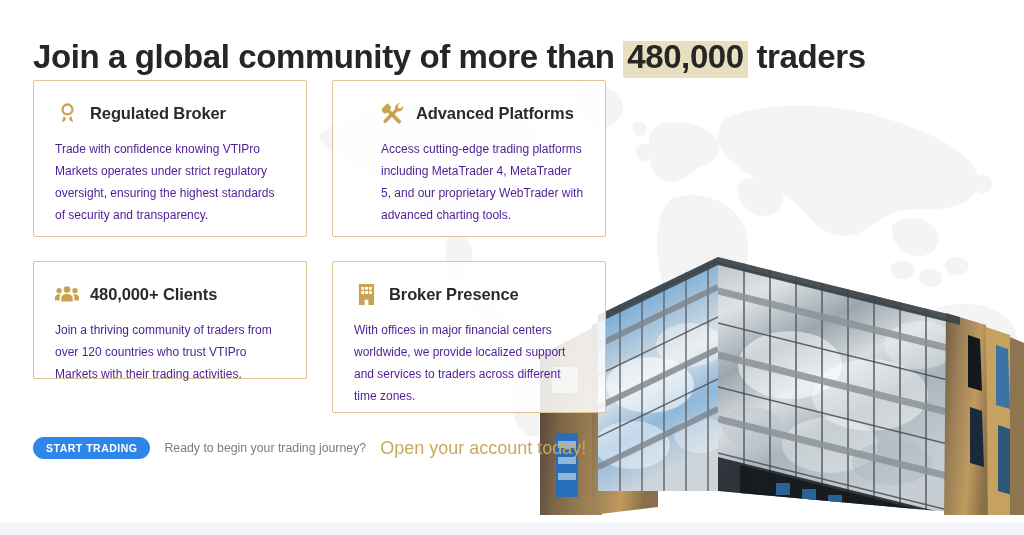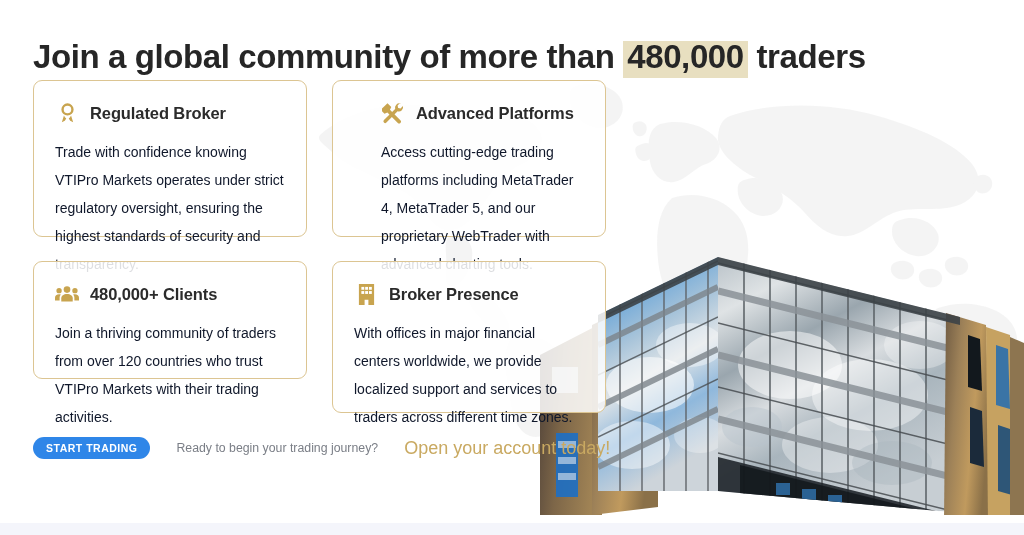--- a/index.html
+++ b/index.html
@@ -98,21 +98,21 @@
   }
   .card-row {
     display: flex;
     gap: 25px;
   }
   .card-row.row1 { margin-bottom: 24px; }
 
   .card {
     width: 274px;
     border: 1px solid #dcc592;
-    border-radius: 9px;
+    border-radius: 2px;
     background: rgba(255,255,255,0.86);
     padding: 20px 21px 20px 21px;
   }
   .card.c1 { height: 157px; }
   .card.c2 { height: 157px; padding-left: 48px; }
   .card.c3 { height: 118px; }
   .card.c4 { height: 152px; }
 
   .card-head {
     display: flex;
@@ -131,34 +131,34 @@
   }
   .card-icon svg { display: block; }
   .card-title {
     font-size: 16.5px;
     font-weight: 700;
     color: #2b2b2b;
     letter-spacing: -0.1px;
     white-space: nowrap;
   }
   .card-body {
-    font-size: 14px;
-    line-height: 28px;
-    color: #0f172a;
+    font-size: 12px;
+    line-height: 22px;
+    color: #4c1d95;
     max-width: 232px;
   }
 
   
   .cta {
     position: absolute;
     left: 33px;
     top: 437px;
     display: flex;
     align-items: center;
-    gap: 26px;
+    gap: 14px;
   }
   .cta-badge {
     display: inline-block;
     background: #2f86e8;
     color: #ffffff;
     font-size: 10.5px;
     font-weight: 700;
     letter-spacing: 0.5px;
     padding: 5px 13px 5px 13px;
     border-radius: 11px;

